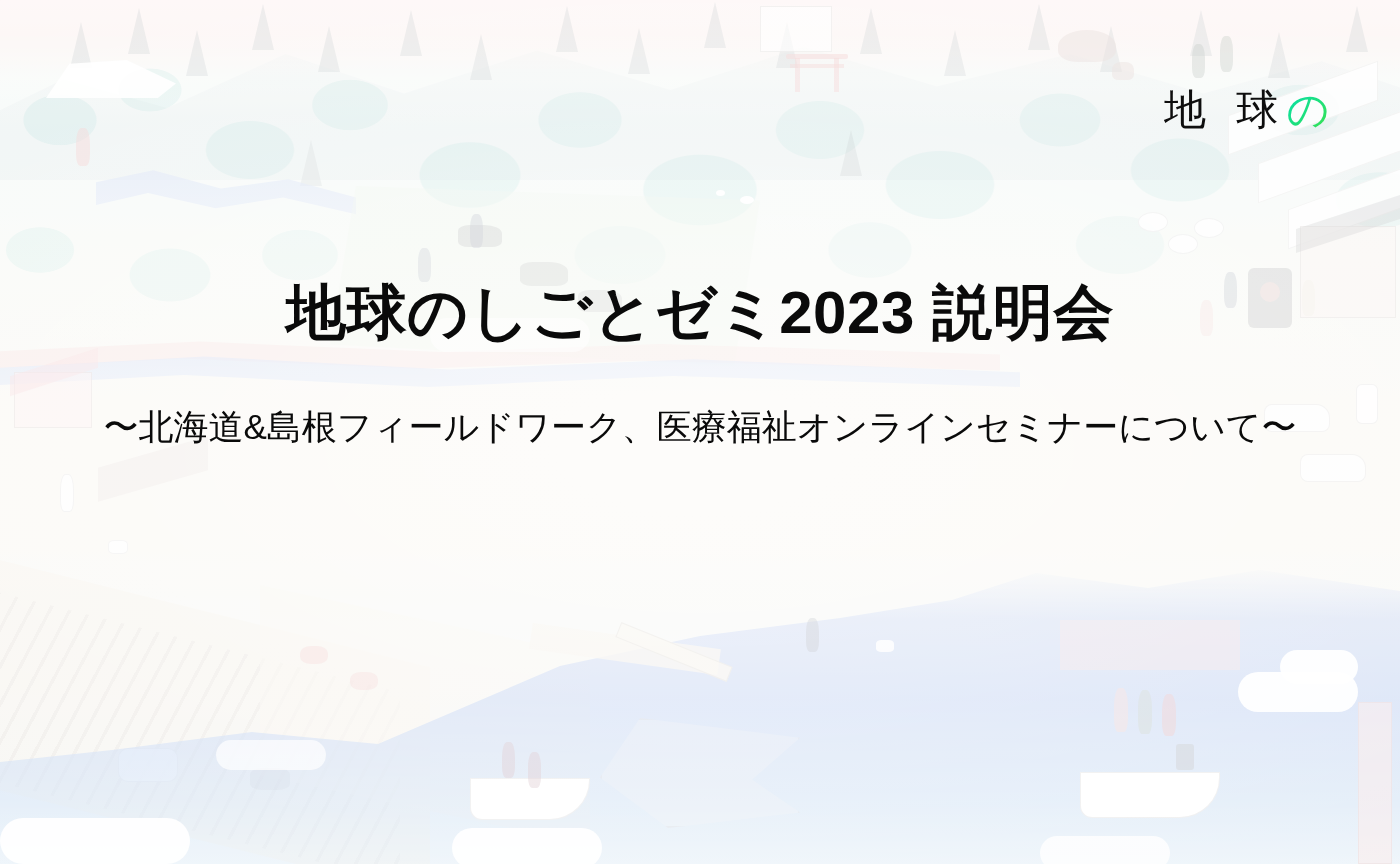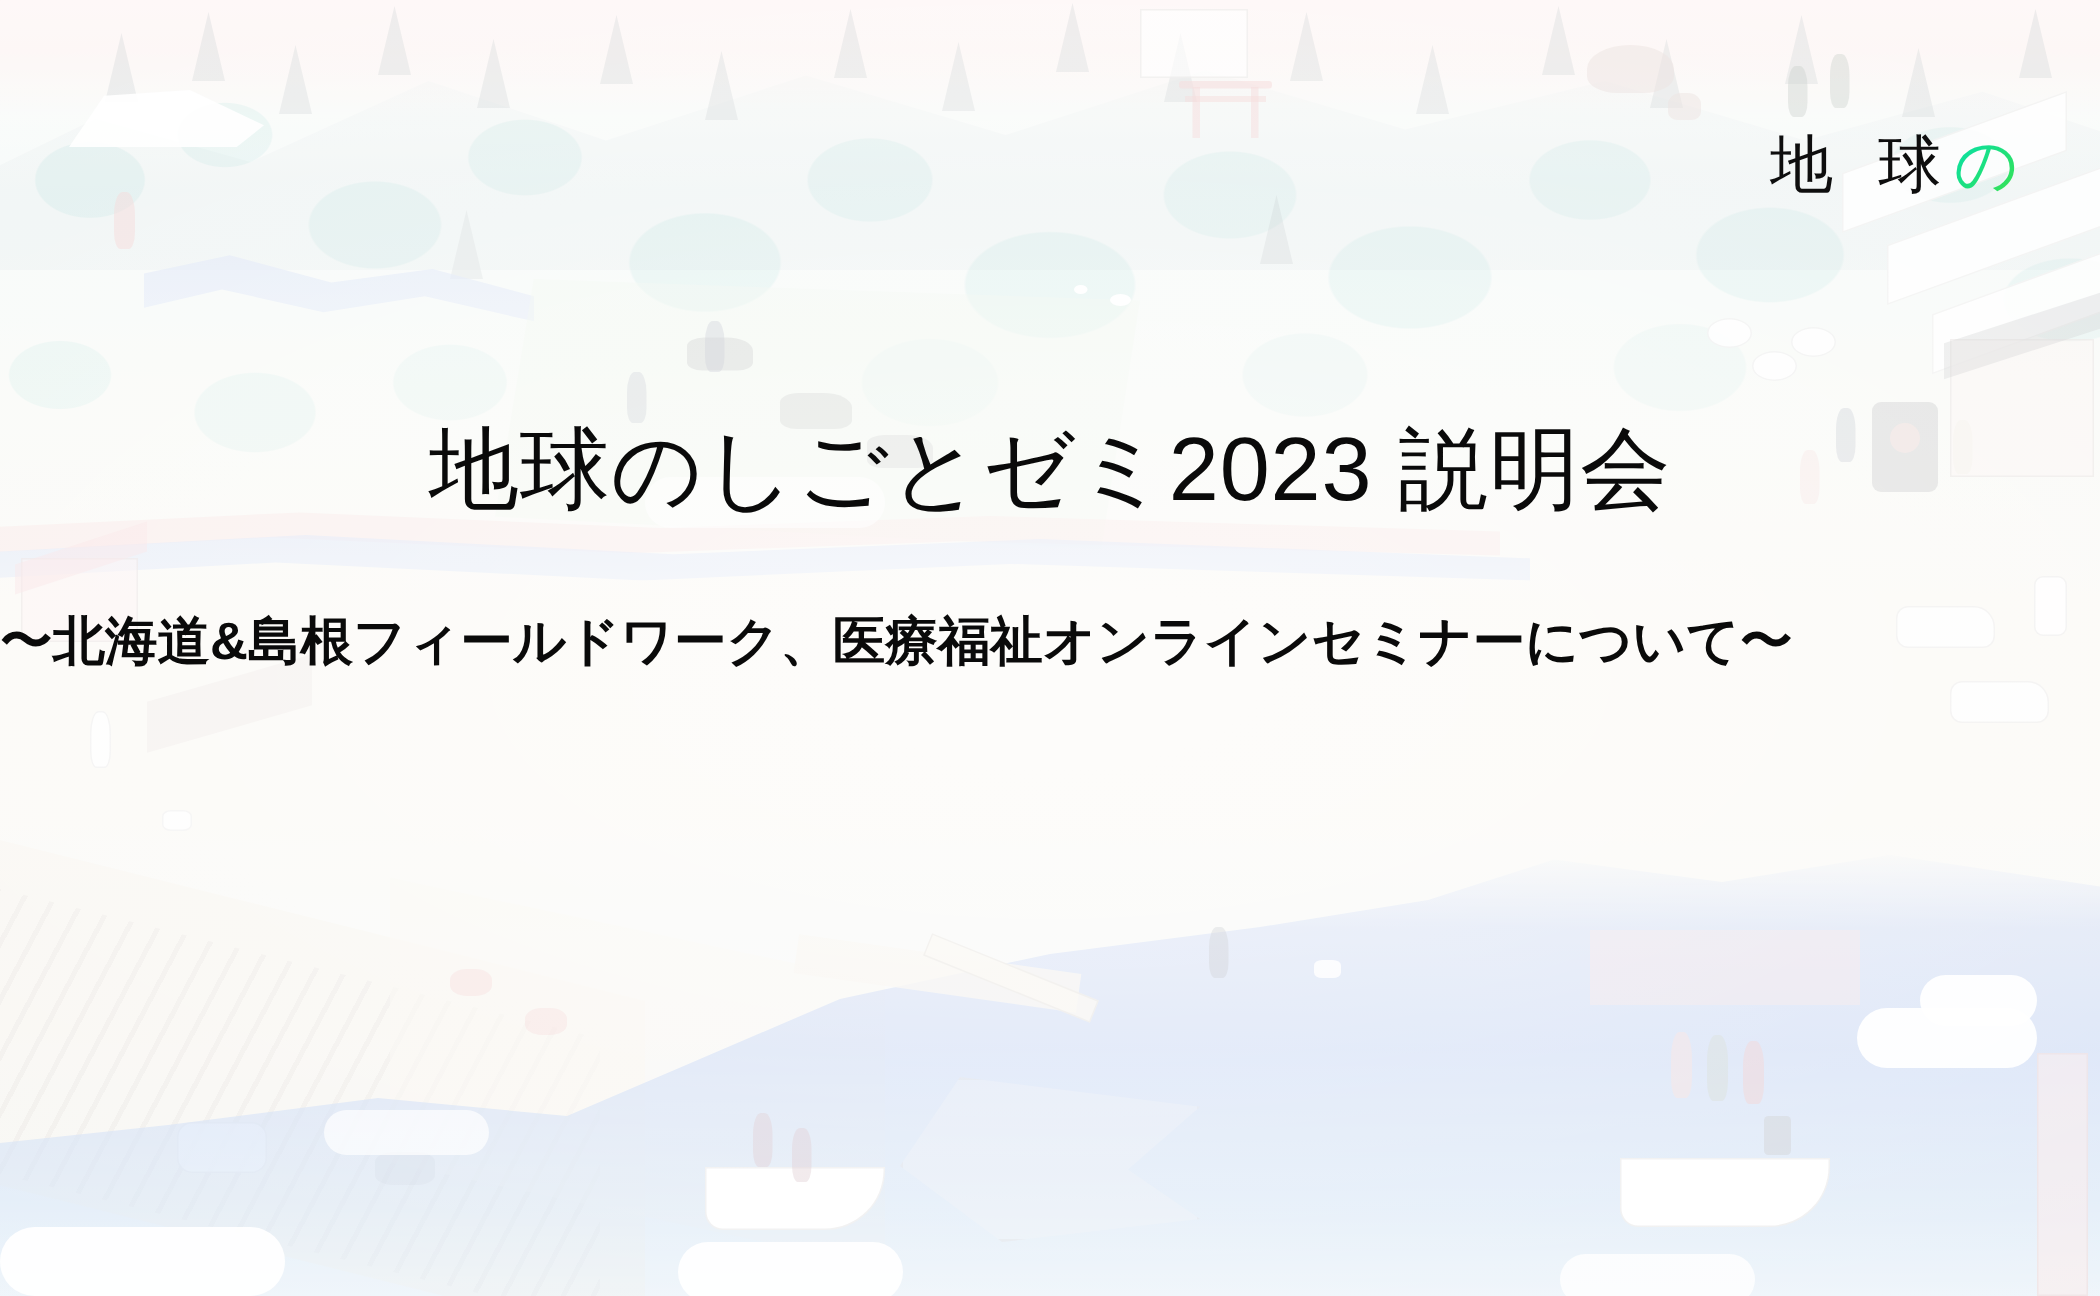--- a/index.html
+++ b/index.html
@@ -145,50 +145,51 @@
     position:absolute; inset:0;
     background:radial-gradient(120% 85% at 50% 52%, rgba(255,255,255,.55) 0%, rgba(255,255,255,.18) 62%, rgba(255,255,255,0) 100%);
     pointer-events:none;
   }
 
   
   .content{ position:absolute; inset:0; }
 
   #logo{
     position:absolute;
-    top:82px; right:46px;
+    top:82px; right:62px;
     display:flex; align-items:center;
     font-size:42px;
     letter-spacing:.20em;
     color:#0e0e0e;
     font-weight:400;
     font-family:"DejaVu Sans","Liberation Sans",sans-serif;
     white-space:nowrap;
   }
   #logo .logo-no{
     background:linear-gradient(135deg,#00e0b8 0%,#1fe07a 50%,#49e23a 100%);
     -webkit-background-clip:text; background-clip:text; color:transparent;
     font-weight:400;
   }
 
   #title{
     position:absolute; top:281px; left:0; right:0;
     text-align:center;
     font-size:60px;
-    font-weight:normal;
+    font-weight:bold;
     letter-spacing:.01em;
     color:#0a0a0a;
     white-space:nowrap;
     line-height:1.05;
   }
 
   #subtitle{
     position:absolute; top:404px; left:0; right:0;
+    text-align:center;
     font-size:35px;
-    font-weight:bold;
+    font-weight:normal;
     color:#0a0a0a;
     white-space:nowrap;
     letter-spacing:0;
   }
 
   #datebar{
     position:absolute;
     left:284px; top:508px;
     width:831px; height:77px;
     background:#1647b6;

